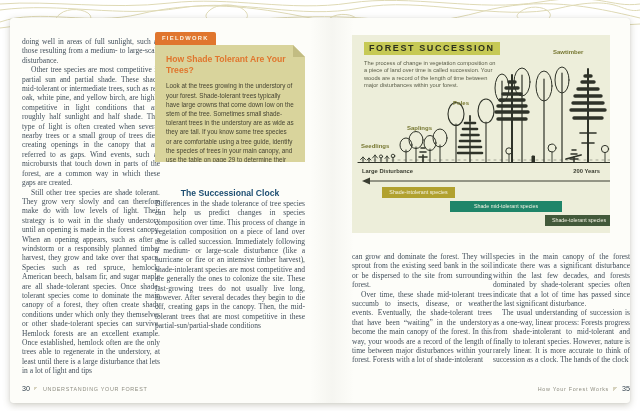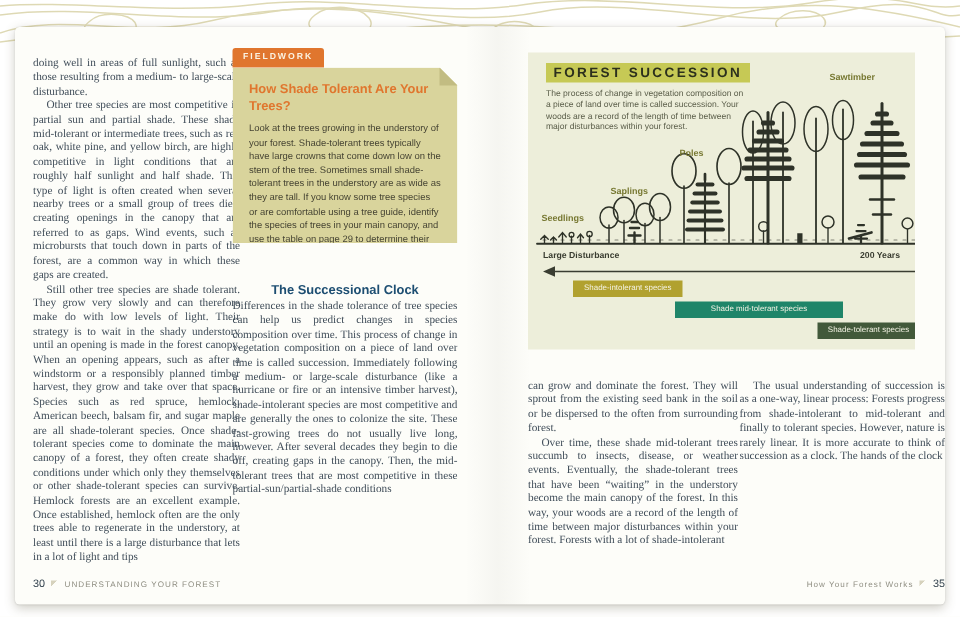--- a/index.html
+++ b/index.html
@@ -259,24 +259,25 @@
       <polygon points="0,4 8,0.5 8,7.5" fill="#3a3d31"></polygon>
       <polygon points="258,4 250,0.5 250,7.5" fill="#3a3d31"></polygon>
     </svg>
 
     <div class="bar bar1">Shade-intolerant species</div>
     <div class="bar bar2">Shade mid-tolerant species</div>
     <div class="bar bar3">Shade-tolerant species</div>
   </div>
 
   <div class="col r-col1">
-    <p>can grow and dominate the forest. They will sprout from the existing seed bank in the soil or be dispersed to the often from surrounding forest.</p>
+    <p>can grow and dominate the forest. They will sprout from the existing seed bank in the soil or be dispersed to the site from surrounding forest.</p>
     <p class="ind">Over time, these shade mid-tolerant trees succumb to insects, disease, or weather events. Eventually, the shade-tolerant trees that have been “waiting” in the understory become the main canopy of the forest. In this way, your woods are a record of the length of time between major disturbances within your forest. Forests with a lot of shade-intolerant</p>
   </div>
   <div class="col r-col2">
+    <p>species in the main canopy of the forest indicate there was a significant disturbance within the last few decades, and forests dominated by shade-tolerant species often indicate that a lot of time has passed since the last significant disturbance.</p>
     <p class="ind">The usual understanding of succession is as a one-way, linear process: Forests progress from shade-intolerant to mid-tolerant and finally to tolerant species. However, nature is rarely linear. It is more accurate to think of succession as a clock. The hands of the clock</p>
   </div>
 
   <div class="footer foot-left">
     <span class="pg">30</span><span class="foot-sep"></span><span>UNDERSTANDING YOUR FOREST</span>
   </div>
   <div class="footer foot-right">
     <span>How Your Forest Works</span><span class="foot-sep"></span><span class="pg">35</span>
   </div>
 </div>

